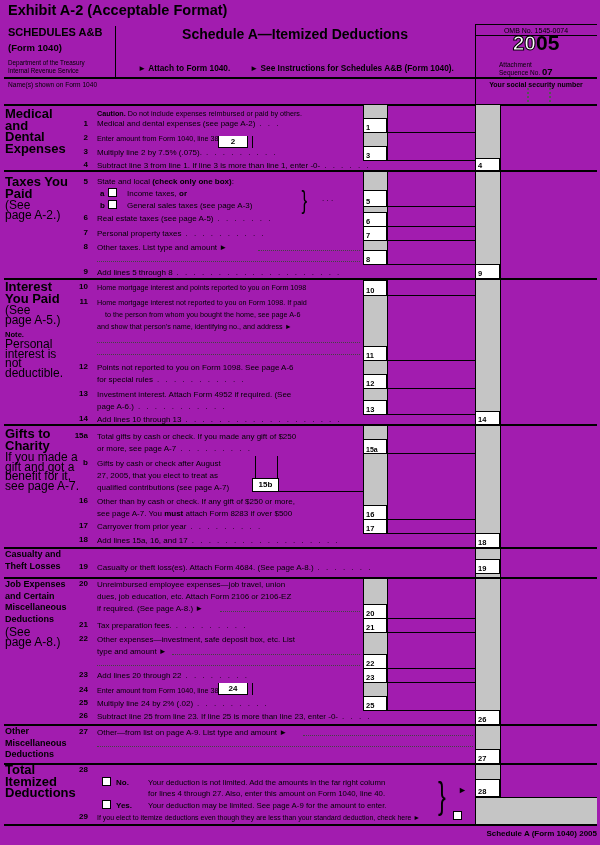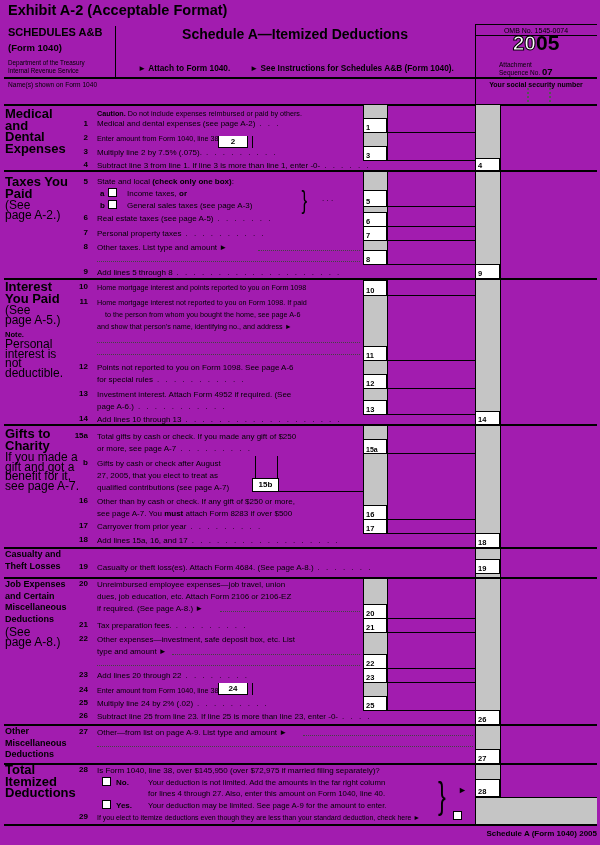--- a/index.html
+++ b/index.html
@@ -348,21 +348,20 @@
   <div class="t" style="left:97px;top:699px;"><span>Multiply line 24 by 2% (.02)</span><span class="dots">. . . . . . . . .</span></div>
   <div class="num" style="top:711px;">26</div>
   <div class="t" style="left:97px;top:712px;"><span>Subtract line 25 from line 23. If line 25 is more than line 23, enter -0-</span><span class="dots">. . . .</span></div>
 
   <div class="num" style="top:727px;">27</div>
   <div class="t" style="left:97px;top:728px;">Other—from list on page A-9. List type and amount ►</div>
   <div class="dotfill" style="left:303px;top:734px;width:170px;"></div>
   <div class="dotfill" style="left:97px;top:745px;width:376px;"></div>
 
   <div class="num" style="top:765px;">28</div>
-  <div class="t" style="left:97px;top:766px;">Is Form 1040, line 38, over $145,950 (over $72,975 if married filing separately)?</div>
   <div class="cb" style="left:102px;top:777px;"></div>
   <div class="t b" style="left:116px;top:778px;">No.</div>
   <div class="t" style="left:148px;top:778px;font-size:7.8px;">Your deduction is not limited. Add the amounts in the far right column</div>
   <div class="t" style="left:148px;top:789px;font-size:7.8px;">for lines 4 through 27. Also, enter this amount on Form 1040, line 40.</div>
   <div class="cb" style="left:102px;top:800px;"></div>
   <div class="t b" style="left:116px;top:801px;">Yes.</div>
   <div class="t" style="left:148px;top:801px;font-size:7.8px;">Your deduction may be limited. See page A-9 for the amount to enter.</div>
   <div class="brace" style="left:436px;top:775px;font-size:36px;">}</div>
   <div class="t b" style="left:458px;top:786px;font-size:9px;">►</div>
   <div class="num" style="top:812px;">29</div>

